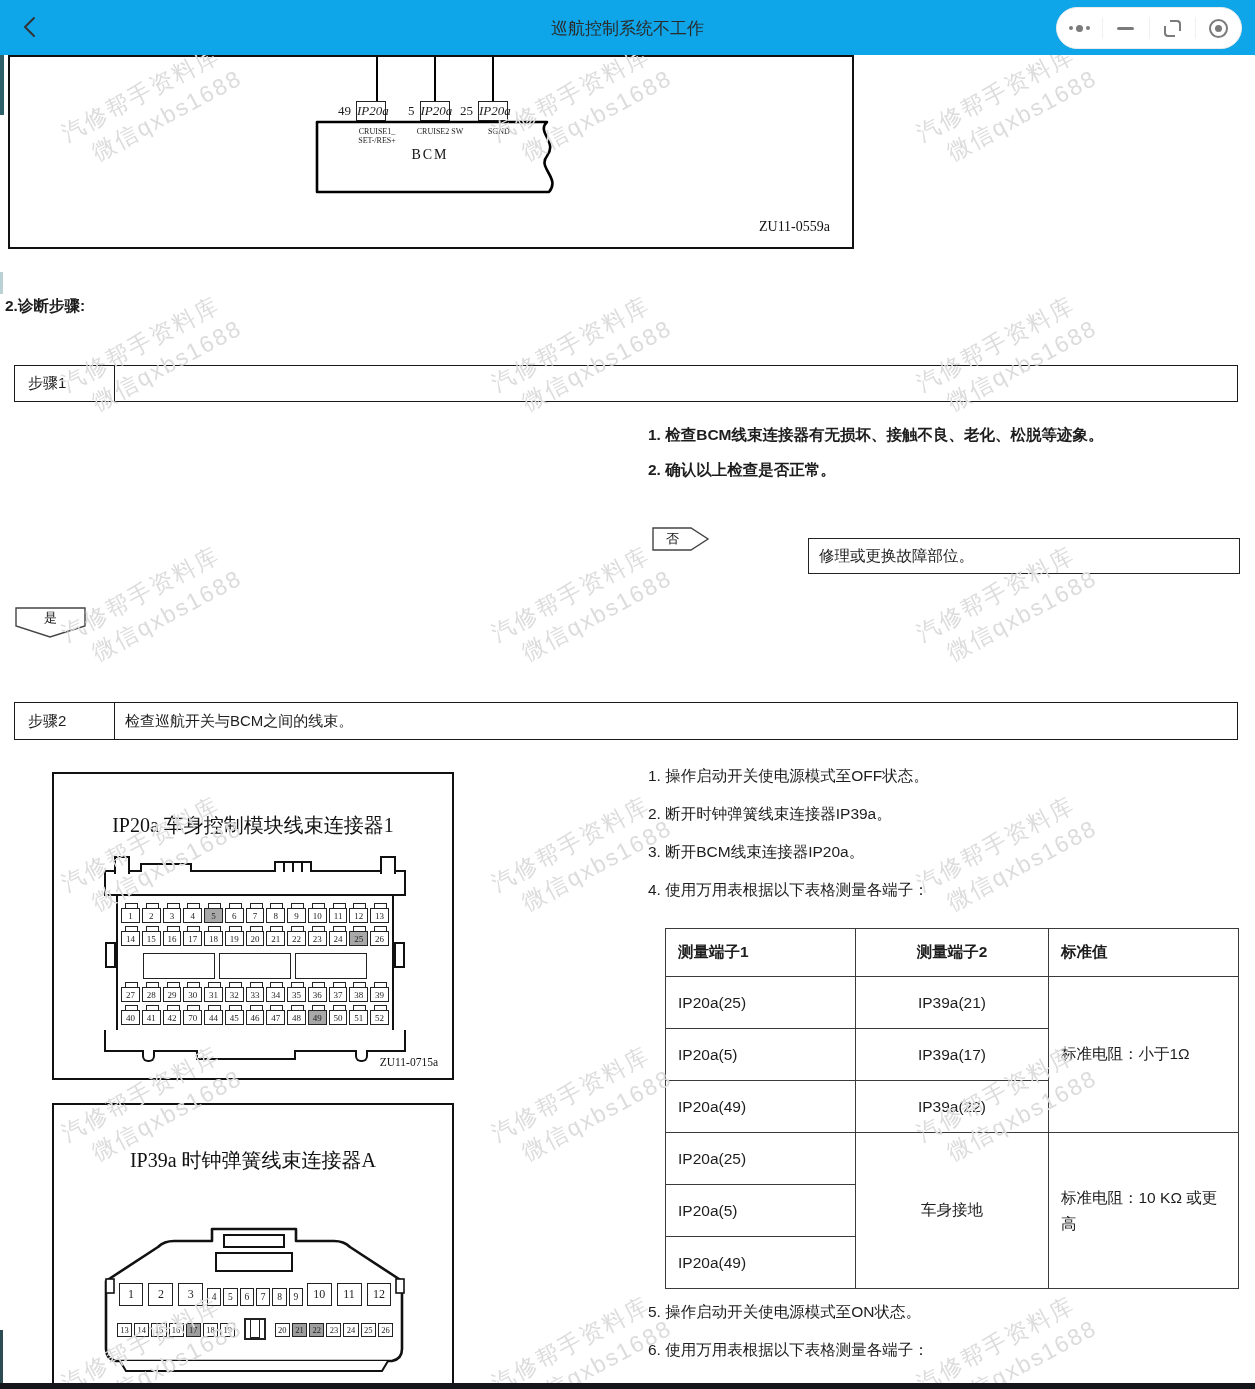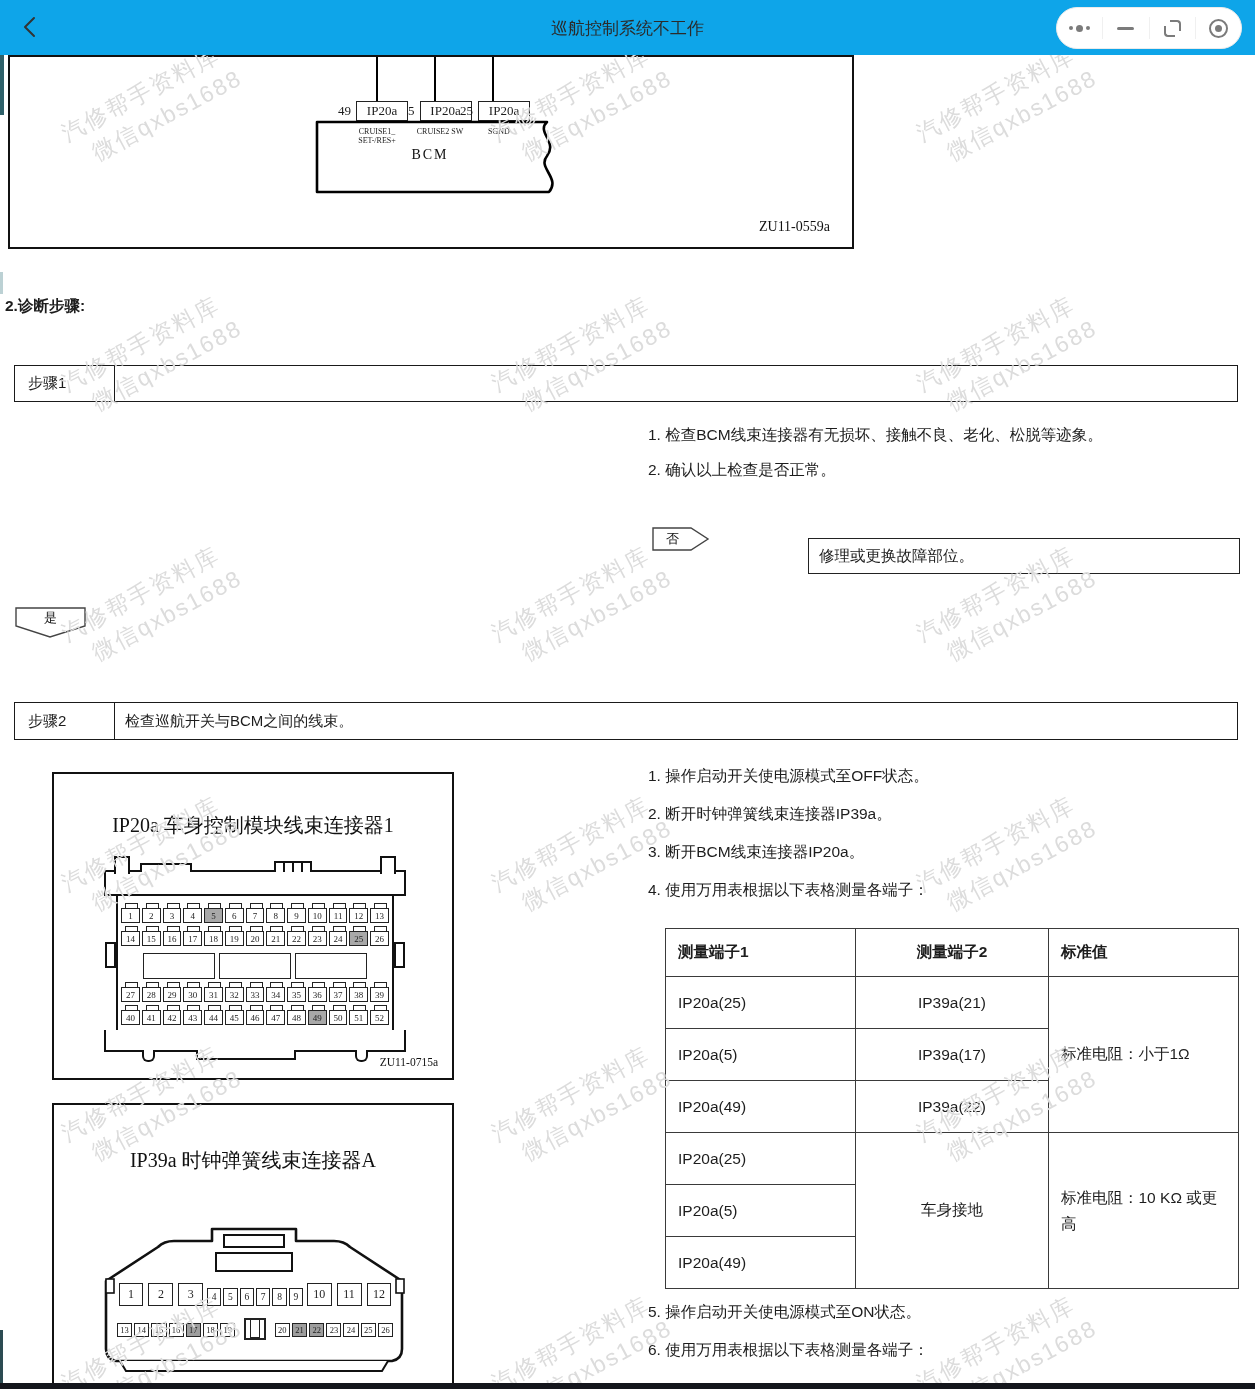--- a/index.html
+++ b/index.html
@@ -28,42 +28,42 @@
   .edge-seg { position:absolute; left:0; z-index:5; }
 
   
   .wm { position:absolute; z-index:3; pointer-events:none; transform:rotate(-28deg); color:#dcdcdc; font-size:23px; line-height:31px; white-space:nowrap; letter-spacing:2px; }
 
   
   .fig-wiring { position:absolute; left:8px; top:55px; width:846px; height:194px; border:2px solid #111; background:#fff; z-index:1; }
   .wire { position:absolute; top:0; width:2px; height:46px; background:#000; }
   .pin-asm { position:absolute; top:44px; display:flex; align-items:center; }
   .pin-num { font-family:"Liberation Serif",serif; font-size:13px; margin-right:5px; }
-  .pin-box { width:52px; height:20px; border:1.5px solid #222; background:#fff; font-family:"Liberation Serif",serif; font-size:13px; text-align:center; line-height:18px; }
+  .pin-box { width:30px; height:20px; border:1.5px solid #222; background:#fff; font-family:"Liberation Serif",serif; font-size:13px; text-align:center; line-height:18px;font-style:italic; }
   .bcm-svg { position:absolute; left:305px; top:63px; }
   .sig-label { position:absolute; top:70px; font-family:"Liberation Serif",serif; font-size:8px; line-height:9px; text-align:center; color:#222; white-space:pre-line; width:80px; margin-left:-40px; }
   .bcm-label { position:absolute; left:305px; top:90px; width:230px; text-align:center; font-family:"Liberation Serif",serif; font-size:14px; letter-spacing:2px; color:#111; }
   .fig-code { position:absolute; font-family:"Liberation Serif",serif; color:#111; }
   .fig-wiring .fig-code { right:22px; bottom:12px; font-size:14px; }
 
   
   .sec-heading { position:absolute; left:5px; top:296px; font-size:15.5px; font-weight:bold; z-index:2; }
 
   
   .step-row { position:absolute; left:14px; width:1224px; border:1px solid #1a1a1a; background:transparent; display:flex; z-index:2; }
   .step-row .lbl { width:100px; border-right:1px solid #1a1a1a; padding-left:13px; display:flex; align-items:center; font-size:15px;text-align:center; }
   .step-row .desc { flex:1; padding-left:10px; display:flex; align-items:center; font-size:15px; }
   #step1-row { top:365px; height:37px; }
   #step2-row { top:702px; height:38px; }
 
   
   .num-list { position:absolute; left:648px; z-index:2; font-size:15.5px; color:#1d1d1d; }
   .num-list .li { margin-bottom:16px; line-height:22px; }
   #list-step1 { top:424px; }
-  #list-step1 .li { margin-bottom:13px; }
+  #list-step1 .li { margin-bottom:13px;font-weight:bold; }
   #list-step2a { top:765px; }
   #list-step2b { top:1301px; }
 
   
   .flag { position:absolute; z-index:2; }
   .flag svg { display:block; }
   .flag .flag-txt { position:absolute; font-size:13px; color:#111; }
   #no-flag { left:652px; top:527px; }
   #no-flag .flag-txt { left:14px; top:3px; }
   #yes-flag { left:15px; top:607px; }
@@ -290,21 +290,21 @@
           <div class="pin20">35</div>
           <div class="pin20">36</div>
           <div class="pin20">37</div>
           <div class="pin20">38</div>
           <div class="pin20">39</div>
         </div>
       <div class="pin-row20">
           <div class="pin20">40</div>
           <div class="pin20">41</div>
           <div class="pin20">42</div>
-          <div class="pin20">43</div>
+          <div class="pin20">70</div>
           <div class="pin20">44</div>
           <div class="pin20">45</div>
           <div class="pin20">46</div>
           <div class="pin20">47</div>
           <div class="pin20">48</div>
           <div class="pin20 shaded">49</div>
           <div class="pin20">50</div>
           <div class="pin20">51</div>
           <div class="pin20">52</div>
         </div>

